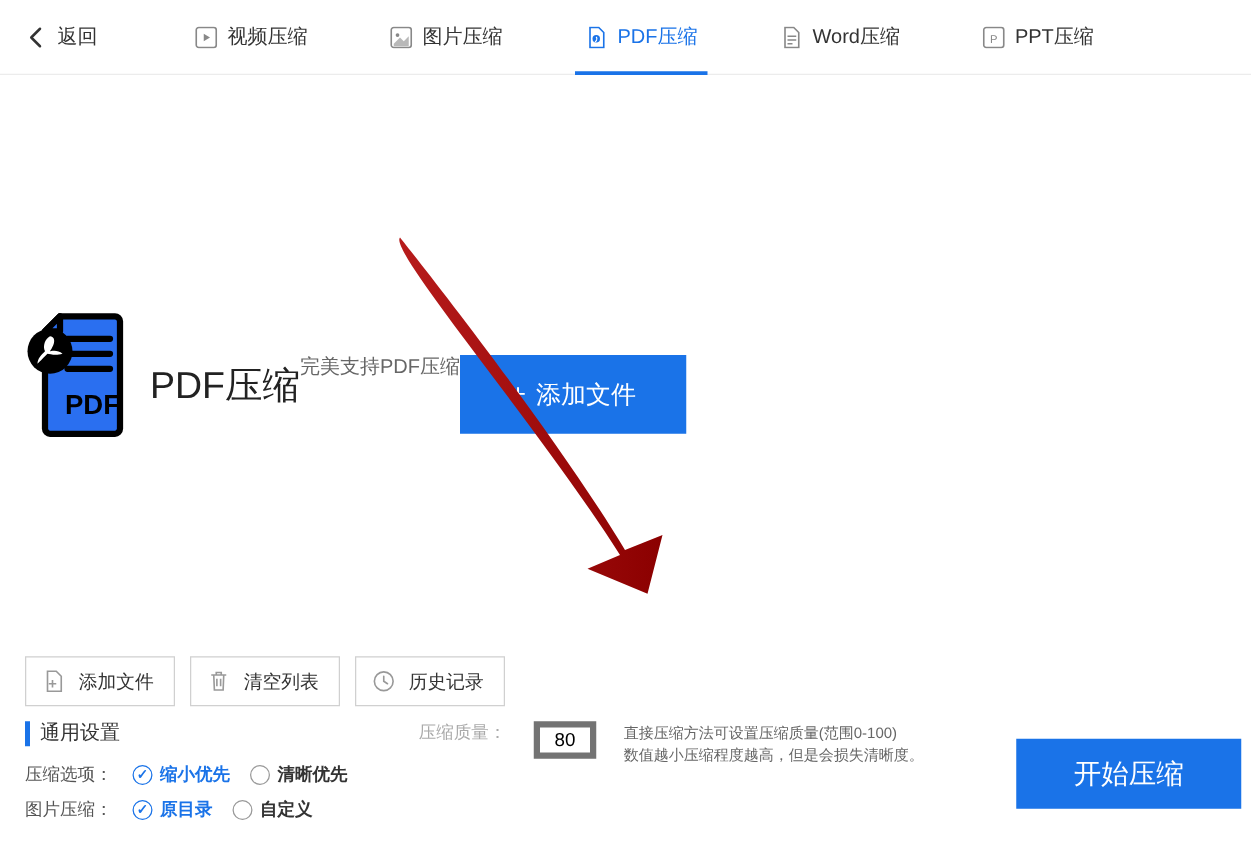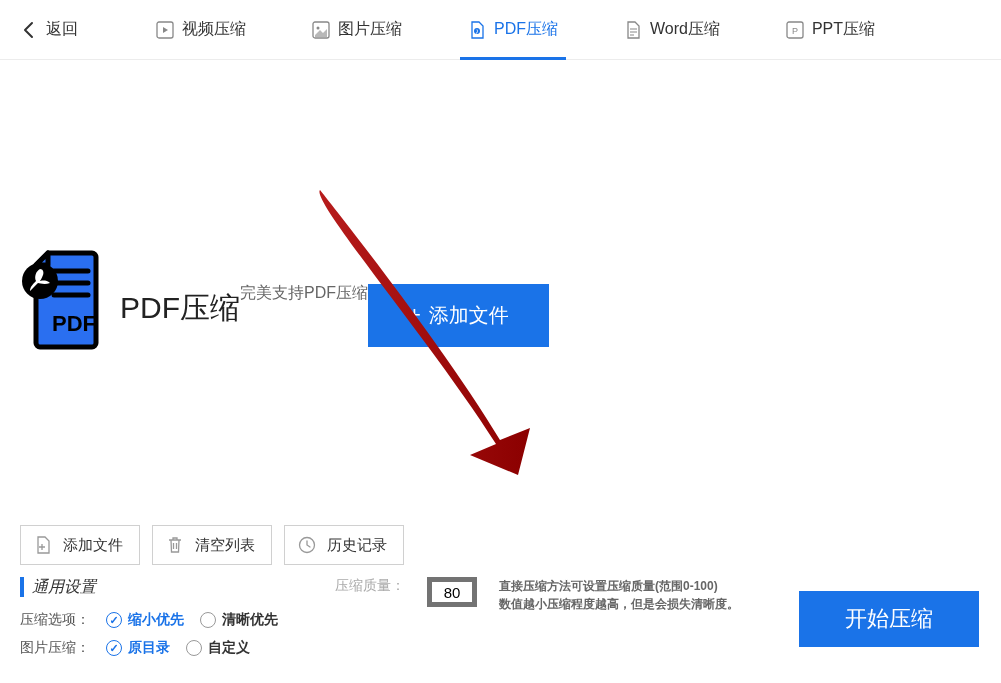--- a/index.html
+++ b/index.html
@@ -127,21 +127,20 @@
   .settings-col1 { width: 315px; }
   .settings-col2 { width: 440px; }
   .section-title {
     font-size: 16px;
     color: #333;
     border-left: 4px solid #1a73e8;
     padding-left: 8px;
     margin-bottom: 14px;
     height: 20px;
     line-height: 20px;
-    font-style: italic;
   }
   .opt-row {
     display: flex;
     align-items: flex-start;
     gap: 16px;
     font-size: 14px;
     margin-bottom: 10px;
   }
   .opt-label { color: #555; width: 70px; }
   .opt-label.disabled { color: #aaa; }
@@ -175,25 +174,24 @@
   .quality-input {
     width: 50px; height: 30px;
     border: 5px solid #737373;
     text-align: center;
     font-size: 15px;
   }
   .quality-desc {
     font-size: 12px;
     color: #666;
     line-height: 1.5;
-    font-weight: bold;
   }
   .start-btn {
     position: absolute;
-    right: 22px;
+    right: 8px;
     bottom: 36px;
     width: 180px;
     height: 56px;
     background: #1a73e8;
     color: #fff;
     display: flex;
     align-items: center;
     justify-content: center;
     font-size: 22px;
     cursor: pointer;

